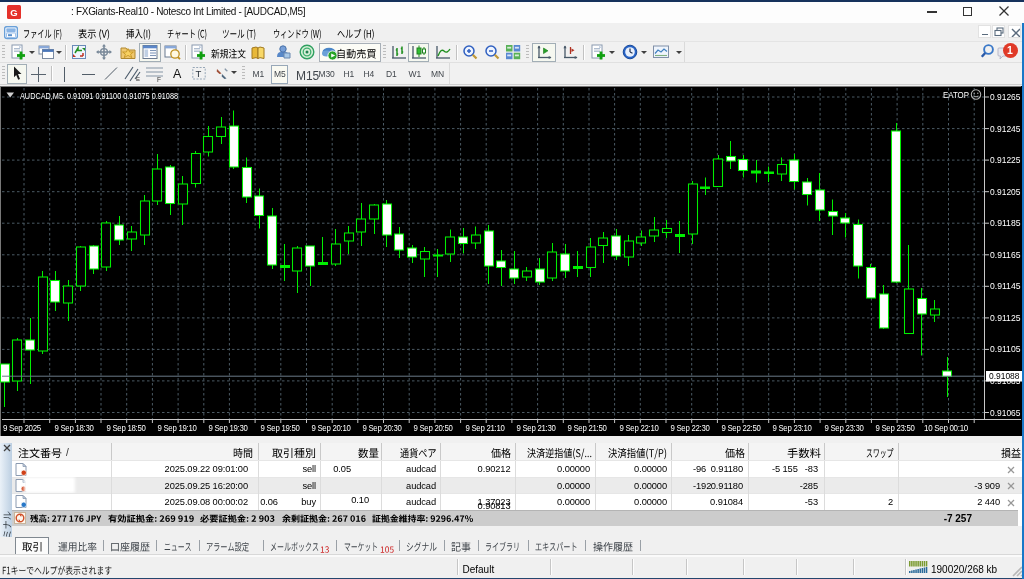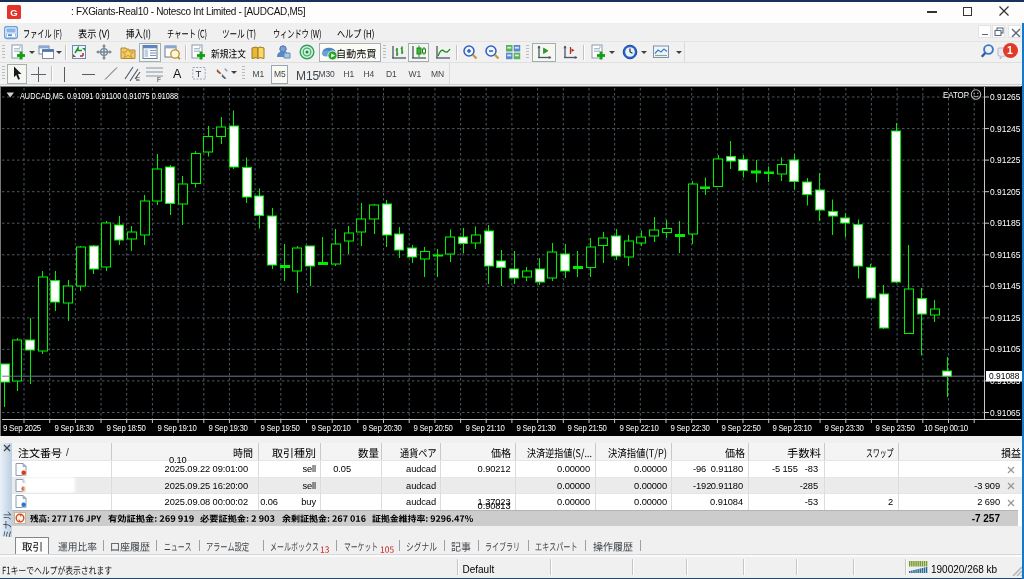--- a/index.html
+++ b/index.html
@@ -843,21 +843,21 @@
 <div class="abs" style="left:12px;top:477.2px;width:1010px;height:16.3px;background:#ebebeb"></div>
 <div class="abs" style="left:12px;top:476.6px;width:1010px;height:1px;background:#e6e6e6"></div>
 <svg class="abs" style="left:15px;top:479.0px" width="13" height="13">
     <path d="M1 0.5 L8 0.5 L11 3.5 L11 12.5 L1 12.5 Z" fill="#fff" stroke="#8a9ab0"></path>
     <path d="M8 0.5 L8 3.5 L11 3.5 Z" fill="#c8d4e4" stroke="#8a9ab0" stroke-width="0.8"></path>
     <circle cx="8.8" cy="9.8" r="2.7" fill="#d04018" stroke="#fff" stroke-width="0.7"></circle>
   </svg>
 <div class="abs" style="left:26px;top:478.7px;width:47px;height:12px;background:#fff;box-shadow:0 0 3px 2px #ffffff"></div>
 <div class="cell" style="left:48px;top:480.6px;width:200px;text-align:right">2025.09.25 16:20:00</div>
 <div class="cell" style="left:116px;top:480.6px;width:200px;text-align:right">sell</div>
-<div class="cell" style="left:169px;top:455px;width:200px;text-align:left">0.10</div>
+<div class="cell" style="left:169px;top:495px;width:200px;text-align:right">0.10</div>
 <div class="cell" style="left:236px;top:480.6px;width:200px;text-align:right">audcad</div>
 <div class="cell" style="left:310.5px;top:501px;width:200px;text-align:right">0.90813</div>
 <div class="cell" style="left:390px;top:480.6px;width:200px;text-align:right">0.00000</div>
 <div class="cell" style="left:467px;top:480.6px;width:200px;text-align:right">0.00000</div>
 <div class="cell" style="left:543px;top:480.6px;width:200px;text-align:right">0.91180</div>
 <div class="cell" style="left:618px;top:480.6px;width:200px;text-align:right">-285</div>
 <div class="cell" style="left:693px;top:480.6px;width:200px;">-192</div>
 <div class="cell" style="left:800px;top:480.6px;width:200px;text-align:right">-3 909</div>
 <svg class="abs" style="left:1006.5px;top:482.2px" width="8" height="8">
     <g stroke="#989898" stroke-width="1.3">
@@ -874,21 +874,21 @@
 <div class="cell" style="left:48px;top:496.9px;width:200px;text-align:right">2025.09.08 00:00:02</div>
 <div class="cell" style="left:116px;top:496.9px;width:200px;text-align:right">buy</div>
 <div class="cell" style="left:169px;top:496.9px;width:200px;text-align:center">0.06</div>
 <div class="cell" style="left:236px;top:496.9px;width:200px;text-align:right">audcad</div>
 <div class="cell" style="left:310.5px;top:496.9px;width:200px;text-align:right">1.37023</div>
 <div class="cell" style="left:390px;top:496.9px;width:200px;text-align:right">0.00000</div>
 <div class="cell" style="left:467px;top:496.9px;width:200px;text-align:right">0.00000</div>
 <div class="cell" style="left:543px;top:496.9px;width:200px;text-align:right">0.91084</div>
 <div class="cell" style="left:618px;top:496.9px;width:200px;text-align:right">-53</div>
 <div class="cell" style="left:693px;top:496.9px;width:200px;text-align:right">2</div>
-<div class="cell" style="left:800px;top:496.9px;width:200px;text-align:right">2 690</div>
+<div class="cell" style="left:800px;top:496.9px;width:200px;text-align:right">2 440</div>
 <svg class="abs" style="left:1006.5px;top:498.5px" width="8" height="8">
     <g stroke="#989898" stroke-width="1.3">
       <line x1="1" y1="1" x2="7" y2="7"></line>
       <line x1="7" y1="1" x2="1" y2="7"></line>
     </g>
   </svg>
 <div class="abs" style="left:111px;top:460.5px;width:1px;height:49.3px;background:#dcdcdc"></div>
 <div class="abs" style="left:258px;top:460.5px;width:1px;height:49.3px;background:#dcdcdc"></div>
 <div class="abs" style="left:320px;top:460.5px;width:1px;height:49.3px;background:#dcdcdc"></div>
 <div class="abs" style="left:381px;top:460.5px;width:1px;height:49.3px;background:#dcdcdc"></div>
@@ -979,21 +979,21 @@
         <path transform="translate(56.3,0) scale(0.00860,-0.00860)" d="M255 -14C402 -14 539 107 539 387C539 644 414 754 273 754C146 754 40 659 40 507C40 350 128 274 252 274C302 274 365 304 404 354C397 169 329 106 247 106C203 106 157 129 130 159L52 70C96 25 163 -14 255 -14ZM402 459C366 401 320 379 280 379C216 379 175 420 175 507C175 598 220 643 275 643C338 643 389 593 402 459Z"></path>
         <path transform="translate(61.4,0) scale(0.00860,-0.00860)" d="M43 0H539V124H379C344 124 295 120 257 115C392 248 504 392 504 526C504 664 411 754 271 754C170 754 104 715 35 641L117 562C154 603 198 638 252 638C323 638 363 592 363 519C363 404 245 265 43 85Z"></path>
         <path transform="translate(66.5,0) scale(0.00860,-0.00860)" d="M255 -14C402 -14 539 107 539 387C539 644 414 754 273 754C146 754 40 659 40 507C40 350 128 274 252 274C302 274 365 304 404 354C397 169 329 106 247 106C203 106 157 129 130 159L52 70C96 25 163 -14 255 -14ZM402 459C366 401 320 379 280 379C216 379 175 420 175 507C175 598 220 643 275 643C338 643 389 593 402 459Z"></path>
         <path transform="translate(71.6,0) scale(0.00860,-0.00860)" d="M316 -14C442 -14 548 82 548 234C548 392 459 466 335 466C288 466 225 438 184 388C191 572 260 636 346 636C388 636 433 611 459 582L537 670C493 716 427 754 336 754C187 754 50 636 50 360C50 100 176 -14 316 -14ZM187 284C224 340 269 362 308 362C372 362 414 322 414 234C414 144 369 97 313 97C251 97 201 149 187 284Z"></path>
         <path transform="translate(76.6,0) scale(0.00860,-0.00860)" d="M163 -14C215 -14 254 28 254 82C254 137 215 178 163 178C110 178 71 137 71 82C71 28 110 -14 163 -14Z"></path>
         <path transform="translate(79.4,0) scale(0.00860,-0.00860)" d="M337 0H474V192H562V304H474V741H297L21 292V192H337ZM337 304H164L279 488C300 528 320 569 338 609H343C340 565 337 498 337 455Z"></path>
         <path transform="translate(84.5,0) scale(0.00860,-0.00860)" d="M186 0H334C347 289 370 441 542 651V741H50V617H383C242 421 199 257 186 0Z"></path>
         <path transform="translate(89.6,0) scale(0.00860,-0.00860)" d="M212 285C318 285 393 372 393 521C393 669 318 754 212 754C106 754 32 669 32 521C32 372 106 285 212 285ZM212 368C169 368 135 412 135 521C135 629 169 671 212 671C255 671 289 629 289 521C289 412 255 368 212 368ZM236 -14H324L726 754H639ZM751 -14C856 -14 931 73 931 222C931 370 856 456 751 456C645 456 570 370 570 222C570 73 645 -14 751 -14ZM751 70C707 70 674 114 674 222C674 332 707 372 751 372C794 372 827 332 827 222C827 114 794 70 751 70Z"></path>
       </g>
     </svg></div>
-<div class="abs" style="left:800px;top:512.5px;width:200px;text-align:right;font-size:10px;font-weight:bold;color:#000">-7 257</div>
+<div class="abs" style="left:772px;top:512.5px;width:200px;text-align:right;font-size:10px;font-weight:bold;color:#000">-7 257</div>
 <div class="abs" style="left:12px;top:526.3px;width:1010px;height:10px;background:#f0f0f0"></div>
 <div class="abs" style="left:0;top:536.5px;width:1024px;height:17.5px;background:#f0f0f0"></div>
 <div class="abs" style="left:15px;top:536.5px;width:34px;height:17.5px;background:#fbfbfb;border:1px solid #808890;border-bottom:none"></div>
 <div class="abs" style="left:22px;top:540px"><svg width="21" height="15" viewBox="0 0 21 15" style="vertical-align:top;overflow:visible">
       <g fill="#000" transform="translate(0,10.7) scale(1.0000,1)">
         <path transform="translate(0.0,0) scale(0.01050,-0.01050)" d="M602 625 530 611C563 446 610 301 679 182C620 99 548 37 469 -4C486 -19 507 -47 518 -66C595 -21 665 38 724 113C779 38 845 -24 925 -69C937 -50 960 -21 977 -7C894 36 826 100 770 180C851 308 908 476 933 692L885 705L872 702H511V629H850C826 481 783 355 725 253C668 360 628 486 602 625ZM27 123 41 49C136 63 266 83 393 104V-78H466V707H536V778H48V707H125V136ZM197 707H393V574H197ZM197 506H393V366H197ZM197 298H393V174L197 146Z"></path>
         <path transform="translate(10.5,0) scale(0.01050,-0.01050)" d="M774 830V-80H849V830ZM131 568C117 467 93 333 72 250L147 238L157 286H423C408 105 391 28 367 6C356 -3 345 -5 323 -5C299 -5 232 -4 165 2C180 -19 190 -52 192 -76C256 -78 319 -80 351 -77C388 -74 410 -68 432 -45C466 -9 484 85 502 321C503 332 504 356 504 356H171L196 498H499V798H97V728H426V568Z"></path>
       </g>
     </svg></div>
 <div class="abs" style="left:57.5px;top:540px"><svg width="39" height="15" viewBox="0 0 39 15" style="vertical-align:top;overflow:visible">

